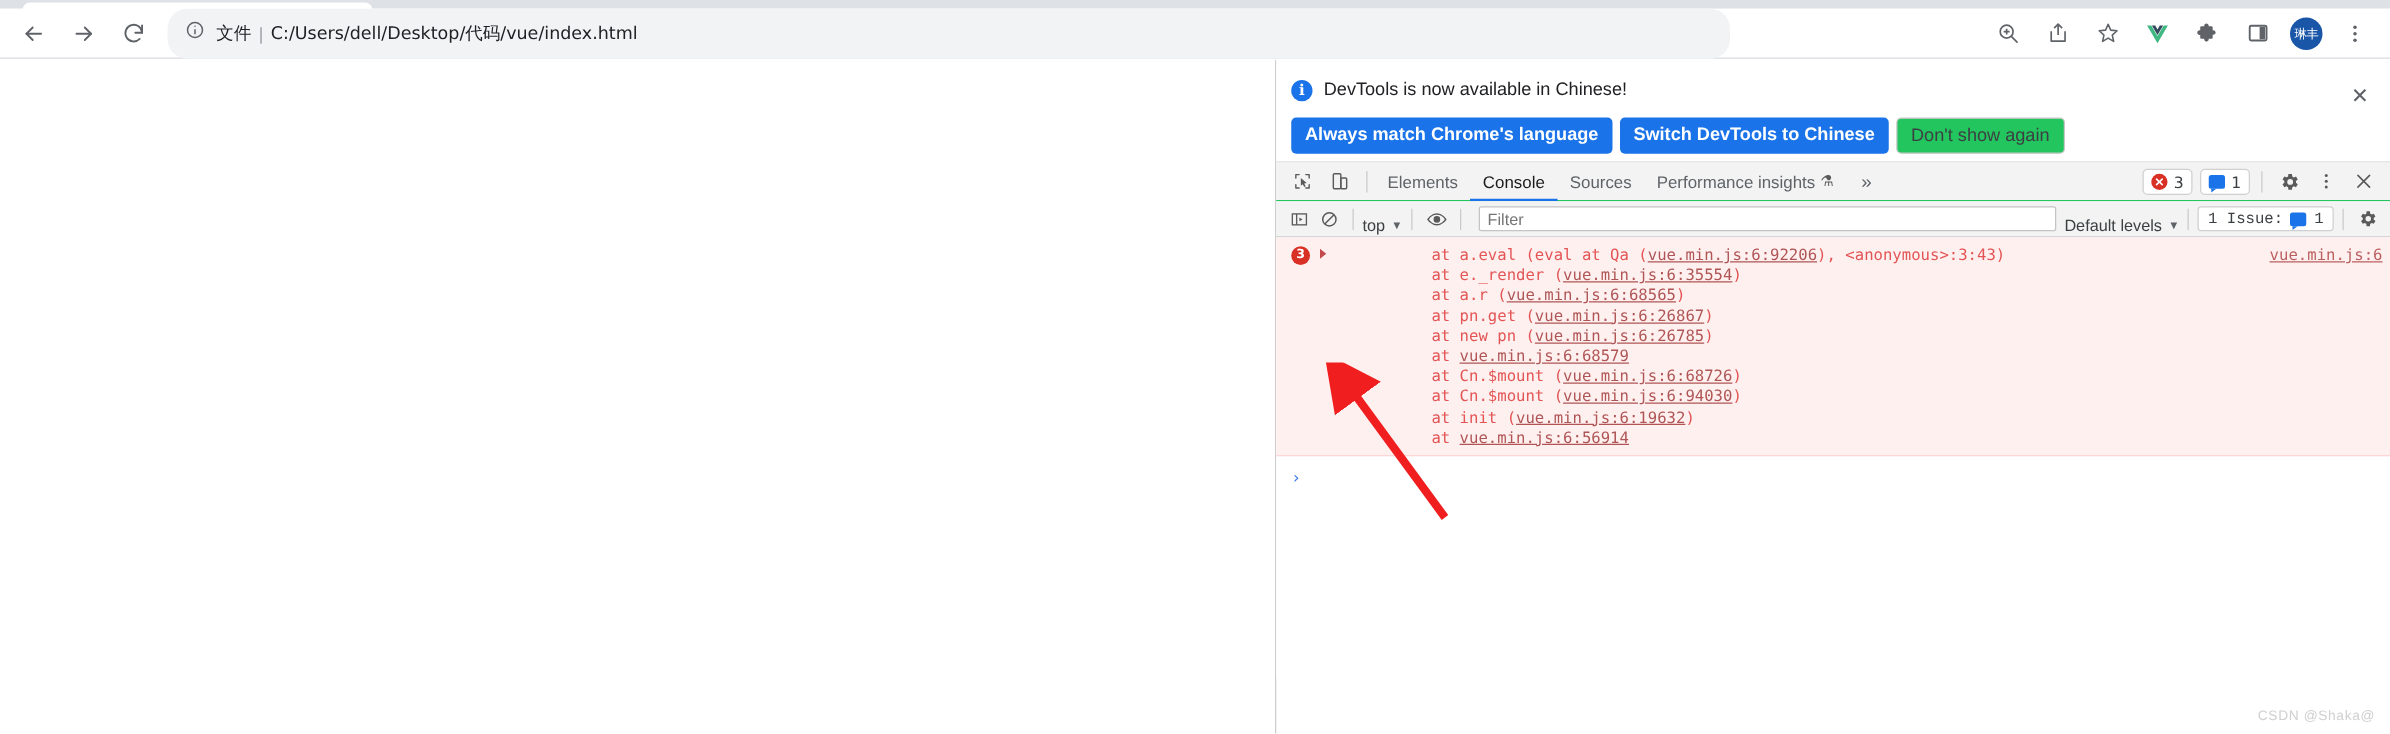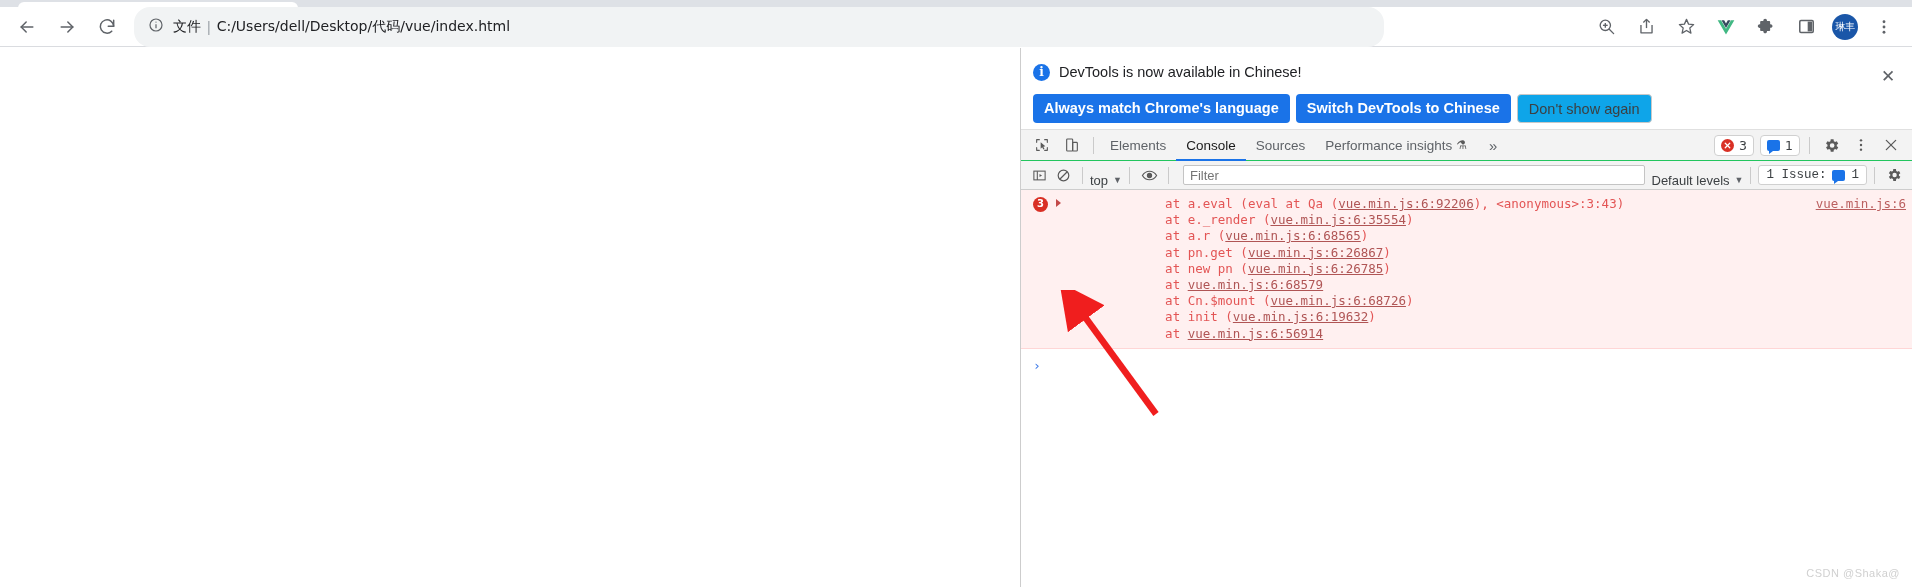--- a/index.html
+++ b/index.html
@@ -106,21 +106,21 @@
   .banner-text { font-size: 14.5px; color: #202124; }
   .banner-row2 { display: flex; align-items: center; gap: 6px; margin-top: 8px; }
   .btn-primary {
     background: #1a73e8; color: #fff; border: none;
     border-radius: 4px; padding: 6px 11px;
     font-size: 14.5px; font-weight: bold;
     font-family: "Liberation Sans", sans-serif;
     line-height: 1.2; height: 29px;
   }
   .btn-secondary {
-    background: #0ea5e9; color: #3c4043; border: 1px solid #c8c8c8;
+    background: #22c55e; color: #3c4043; border: 1px solid #c8c8c8;
     border-radius: 4px; padding: 6px 11px;
     font-size: 14.5px;
     font-family: "Liberation Sans", sans-serif;
     line-height: 1.2; height: 29px;
   }
   #banner-close {
     position: absolute; right: 14px; top: 18px;
     width: 20px; height: 20px; color: #5f6368;
     display: flex; align-items: center; justify-content: center;
     font-size: 17px;
@@ -214,21 +214,21 @@
     font-family:"DejaVu Sans", sans-serif;
   }
   .disclosure {
     position:absolute; left: 35px; top: 9px;
     width:0; height:0;
     border-left: 5px solid #c34a4a;
     border-top: 4px solid transparent;
     border-bottom: 4px solid transparent;
   }
   .err-title { padding-left: 47px; color:#d8000c; }
-  .stack-line { padding-left: 75px; color:#e35555; white-space: pre; margin-left: 39px; }
+  .stack-line { padding-left: 94px; color:#e35555; white-space: pre; }
   .stack-line .lnk { color: #b05555; text-decoration: underline; }
   .stack-line .plain { color:#e35555; }
   #source-link {
     position: absolute; right: 6px; top: 6px;
     font-family: "DejaVu Sans Mono", monospace;
     font-size: 12.5px; color: #bb5f5f; text-decoration: underline;
   }
   #prompt-row {
     display: flex; align-items: center; height: 22px; padding-left: 12px;
     margin-top: 6px;
@@ -470,20 +470,21 @@
         <div class="err-badge">3</div>
         <div class="disclosure"></div>
         <div id="stack-lines">
             <div class="stack-line"><span class="plain">    at a.eval (eval at Qa (</span><span class="lnk">vue.min.js:6:92206</span><span class="plain">), &lt;anonymous&gt;:3:43)</span></div>
             <div class="stack-line"><span class="plain">    at e._render (</span><span class="lnk">vue.min.js:6:35554</span><span class="plain">)</span></div>
             <div class="stack-line"><span class="plain">    at a.r (</span><span class="lnk">vue.min.js:6:68565</span><span class="plain">)</span></div>
             <div class="stack-line"><span class="plain">    at pn.get (</span><span class="lnk">vue.min.js:6:26867</span><span class="plain">)</span></div>
             <div class="stack-line"><span class="plain">    at new pn (</span><span class="lnk">vue.min.js:6:26785</span><span class="plain">)</span></div>
             <div class="stack-line"><span class="plain">    at </span><span class="lnk">vue.min.js:6:68579</span></div>
             <div class="stack-line"><span class="plain">    at Cn.$mount (</span><span class="lnk">vue.min.js:6:68726</span><span class="plain">)</span></div>
+            <div class="stack-line"><span class="plain">    at Cn.$mount (</span><span class="lnk">vue.min.js:6:94030</span><span class="plain">)</span></div>
             <div class="stack-line"><span class="plain">    at init (</span><span class="lnk">vue.min.js:6:19632</span><span class="plain">)</span></div>
             <div class="stack-line"><span class="plain">    at </span><span class="lnk">vue.min.js:6:56914</span></div>
           </div>
         <div id="source-link">vue.min.js:6</div>
       </div>
       <div id="prompt-row">
         <span class="prompt-caret">›</span>
       </div>
     </div>
   </div>

